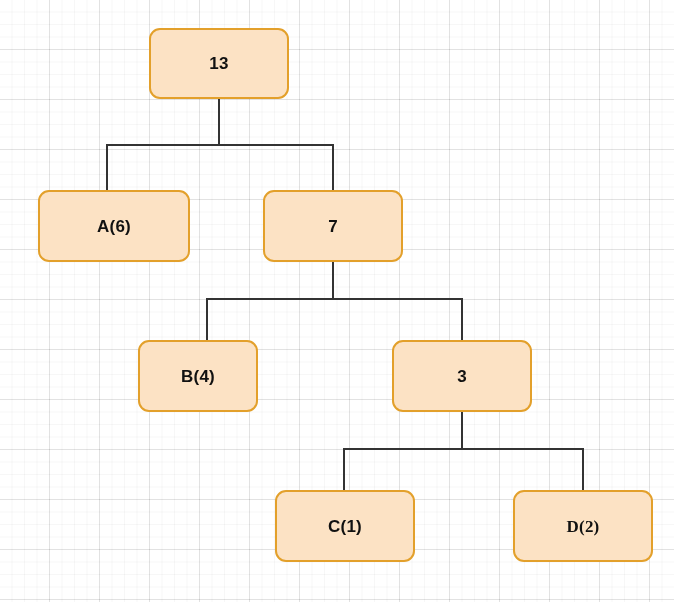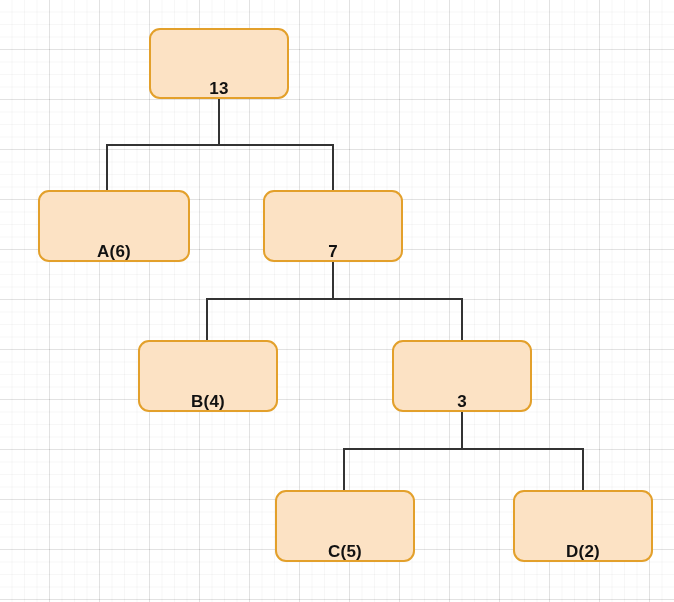--- a/index.html
+++ b/index.html
@@ -39,21 +39,21 @@
     top: 0;
     width: 674px;
     height: 602px;
     pointer-events: none;
   }
 
   .node {
     position: absolute;
     box-sizing: border-box;
     display: flex;
-    align-items: flex-end;
+    align-items: center;
     justify-content: center;
     border-radius: 11px;
     border: 2px solid #e3a02b;
     background: #fce2c4;
     color: #111111;
     font-size: 17px;
     font-weight: bold;
     letter-spacing: 0.2px;
     line-height: 1;
     user-select: none;
@@ -80,27 +80,27 @@
   <div id="node-layer">
       <div class="node" style="left: 149px; top: 28px; width: 140px; height: 71px; background: rgb(252, 226, 196); border-color: rgb(227, 160, 43); color: rgb(17, 17, 17);">
         <span class="node-label">13</span>
       </div>
       <div class="node" style="left: 38px; top: 190px; width: 152px; height: 72px; background: rgb(252, 226, 196); border-color: rgb(227, 160, 43); color: rgb(17, 17, 17);">
         <span class="node-label">A(6)</span>
       </div>
       <div class="node" style="left: 263px; top: 190px; width: 140px; height: 72px; background: rgb(252, 226, 196); border-color: rgb(227, 160, 43); color: rgb(17, 17, 17);">
         <span class="node-label">7</span>
       </div>
-      <div class="node" style="left: 138px; top: 340px; width: 140px; height: 72px; background: rgb(252, 226, 196); border-color: rgb(227, 160, 43); color: rgb(17, 17, 17);">
+      <div class="node" style="left: 138px; top: 340px; width: 120px; height: 72px; background: rgb(252, 226, 196); border-color: rgb(227, 160, 43); color: rgb(17, 17, 17);">
         <span class="node-label">B(4)</span>
       </div>
       <div class="node" style="left: 392px; top: 340px; width: 140px; height: 72px; background: rgb(252, 226, 196); border-color: rgb(227, 160, 43); color: rgb(17, 17, 17);">
         <span class="node-label">3</span>
       </div>
       <div class="node" style="left: 275px; top: 490px; width: 140px; height: 72px; background: rgb(252, 226, 196); border-color: rgb(227, 160, 43); color: rgb(17, 17, 17);">
-        <span class="node-label">C(5)</span>
+        <span class="node-label">C(1)</span>
       </div>
-      <div class="node" style="left: 513px; top: 490px; width: 140px; height: 72px; background: rgb(252, 226, 196); border-color: rgb(227, 160, 43); color: rgb(17, 17, 17);">
+      <div class="node" style="left: 513px; top: 490px; width: 140px; height: 72px; background: rgb(252, 226, 196); border-color: rgb(227, 160, 43); color: rgb(17, 17, 17); font-family: Liberation Serif, serif;">
         <span class="node-label">D(2)</span>
       </div>
     </div>
 
 </div>
 
 </body></html>

